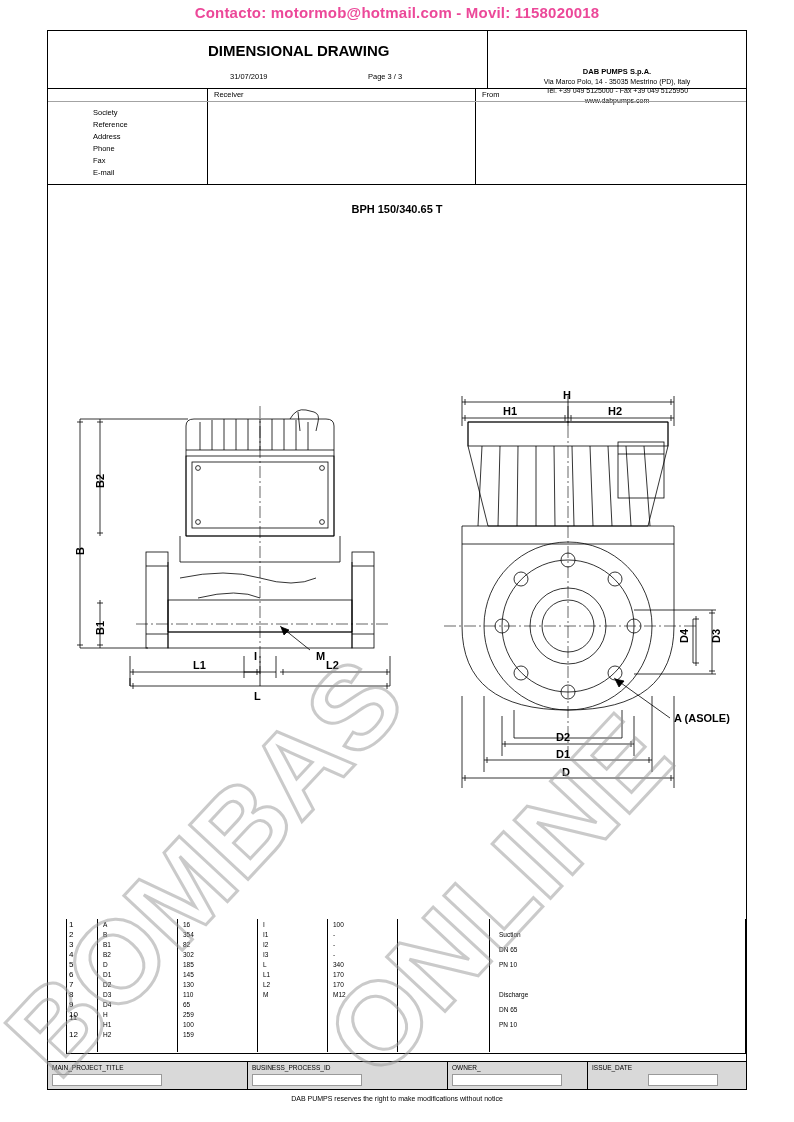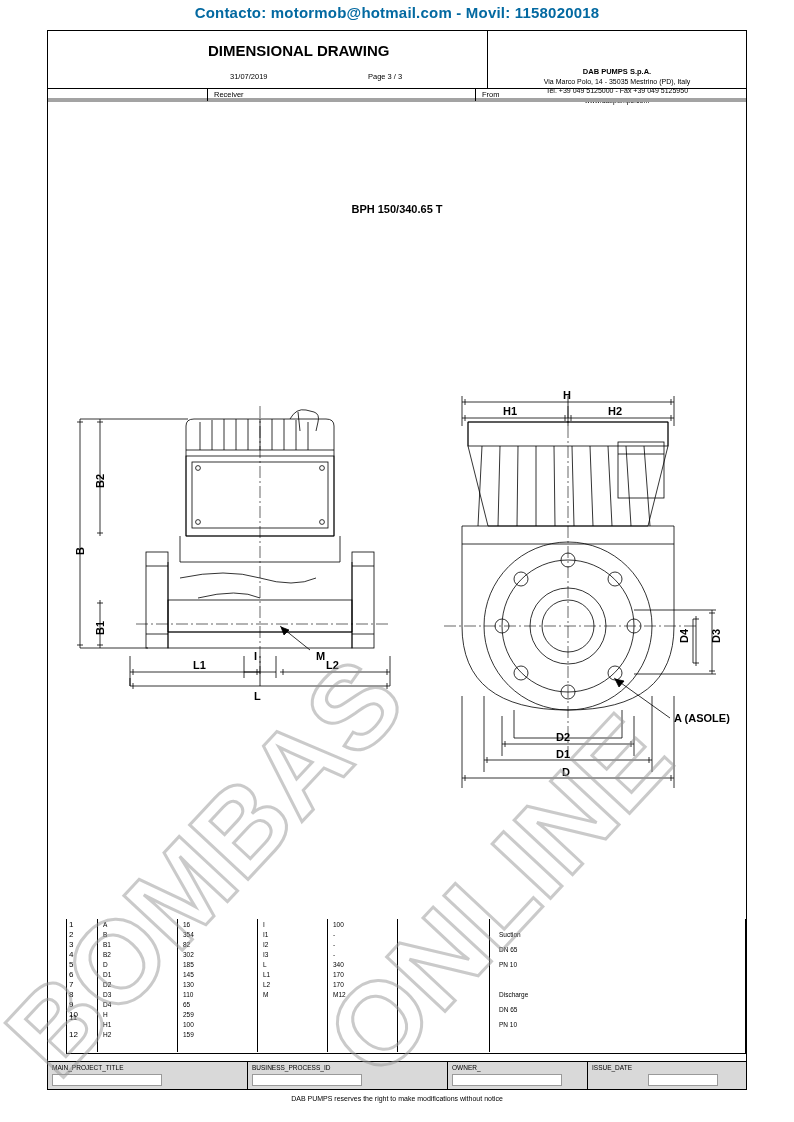--- a/index.html
+++ b/index.html
@@ -1,41 +1,41 @@
 <!DOCTYPE html>
 <html><head>
 <meta charset="utf-8">
 <style>
   html,body{margin:0;padding:0;background:#ffffff;}
   body{width:794px;height:1122px;position:relative;font-family:"Liberation Sans",sans-serif;color:#000;}
 
   .contact-bar{
     position:absolute;left:0;top:4px;width:794px;text-align:center;
-    font-size:15px;font-weight:bold;color:#0369a1;letter-spacing:.2px;
+    font-size:15px;font-weight:bold;color:#ec4899;letter-spacing:.2px;
   }
 
   .sheet{
     position:absolute;left:47px;top:30px;width:700px;height:1060px;
     border:1px solid #000;box-sizing:border-box;background:transparent;
   }
 
   
   .hdr{position:absolute;left:0;top:0;width:698px;height:58px;border-bottom:1px solid #000;box-sizing:border-box;}
   .hdr-logo{position:absolute;left:0;top:0;width:160px;height:57px;border-right:1px solid #000;box-sizing:border-box;display:flex;align-items:center;justify-content:center;}
   .dab{width:124px;height:34px;background:#ffe600;border:2px solid #000;display:flex;align-items:center;justify-content:center;}
   .dab span{font-size:23px;font-weight:bold;font-style:italic;letter-spacing:1px;color:#000;font-family:"Liberation Sans",sans-serif;}
   .hdr-mid{position:absolute;left:160px;top:0;width:280px;height:57px;border-right:1px solid #000;box-sizing:border-box;}
   .hdr-title{position:absolute;left:0;top:11px;width:280px;text-align:left;font-size:15px;font-weight:bold;}
   .hdr-date{position:absolute;left:22px;top:41px;font-size:7.5px;}
   .hdr-page{position:absolute;left:160px;top:41px;font-size:7.5px;}
   .hdr-right{position:absolute;left:440px;top:0;width:258px;height:57px;box-sizing:border-box;text-align:center;font-size:7px;line-height:9.5px;padding-top:8px;margin-top:28px;}
   .hdr-right b{font-size:7.5px;}
 
   
-  .rcv{position:absolute;left:0;top:58px;width:698px;height:13px;border-bottom:4px solid #a3a3a3;box-sizing:border-box;}
+  .rcv{position:absolute;left:0;top:58px;width:698px;height:13px;border-bottom:1px solid #a3a3a3;box-sizing:border-box;}
   .rcv .c1{position:absolute;left:0;top:0;width:160px;height:12px;border-right:1px solid #000;box-sizing:border-box;}
   .rcv .c2{position:absolute;left:160px;top:0;width:268px;height:12px;border-right:1px solid #000;box-sizing:border-box;font-size:7.5px;padding:1px 0 0 6px;}
   .rcv .c3{position:absolute;left:428px;top:0;width:270px;height:12px;box-sizing:border-box;font-size:7.5px;padding:1px 0 0 6px;}
 
   .party{position:absolute;left:0;top:71px;width:698px;height:83px;border-bottom:1px solid #000;box-sizing:border-box;}
   .party .p1{position:absolute;left:0;top:0;width:160px;height:82px;border-right:1px solid #000;box-sizing:border-box;padding:5px 0 0 0;}
   .party .p1 div{font-size:7.5px;line-height:12px;text-align:left;padding-left:45px;}
   .party .p2{position:absolute;left:160px;top:0;width:268px;height:82px;border-right:1px solid #000;box-sizing:border-box;}
   .party .p3{position:absolute;left:428px;top:0;width:270px;height:82px;box-sizing:border-box;}
 
@@ -97,20 +97,32 @@
       <span>www.dabpumps.com</span>
     </div>
   </div>
 
   <div class="rcv">
     <div class="c1"></div>
     <div class="c2">Receiver</div>
     <div class="c3">From</div>
   </div>
 
+  <div class="party">
+    <div class="p1">
+      <div>Society</div>
+      <div>Reference</div>
+      <div>Address</div>
+      <div>Phone</div>
+      <div>Fax</div>
+      <div>E-mail</div>
+    </div>
+    <div class="p2"></div>
+    <div class="p3"></div>
+  </div>
 
   <div class="model">BPH 150/340.65 T</div>
 
   <div class="draw">
     <svg width="698" height="680" viewBox="0 0 698 680" xmlns="http://www.w3.org/2000/svg">
       <g stroke="#000" fill="none" stroke-width="0.8">
 
         <path d="M138,230 L138,200 Q138,193 146,193 L278,193 Q286,193 286,200 L286,230 L286,310 L138,310 Z"></path>
         <rect x="138" y="230" width="148" height="80"></rect>
 

